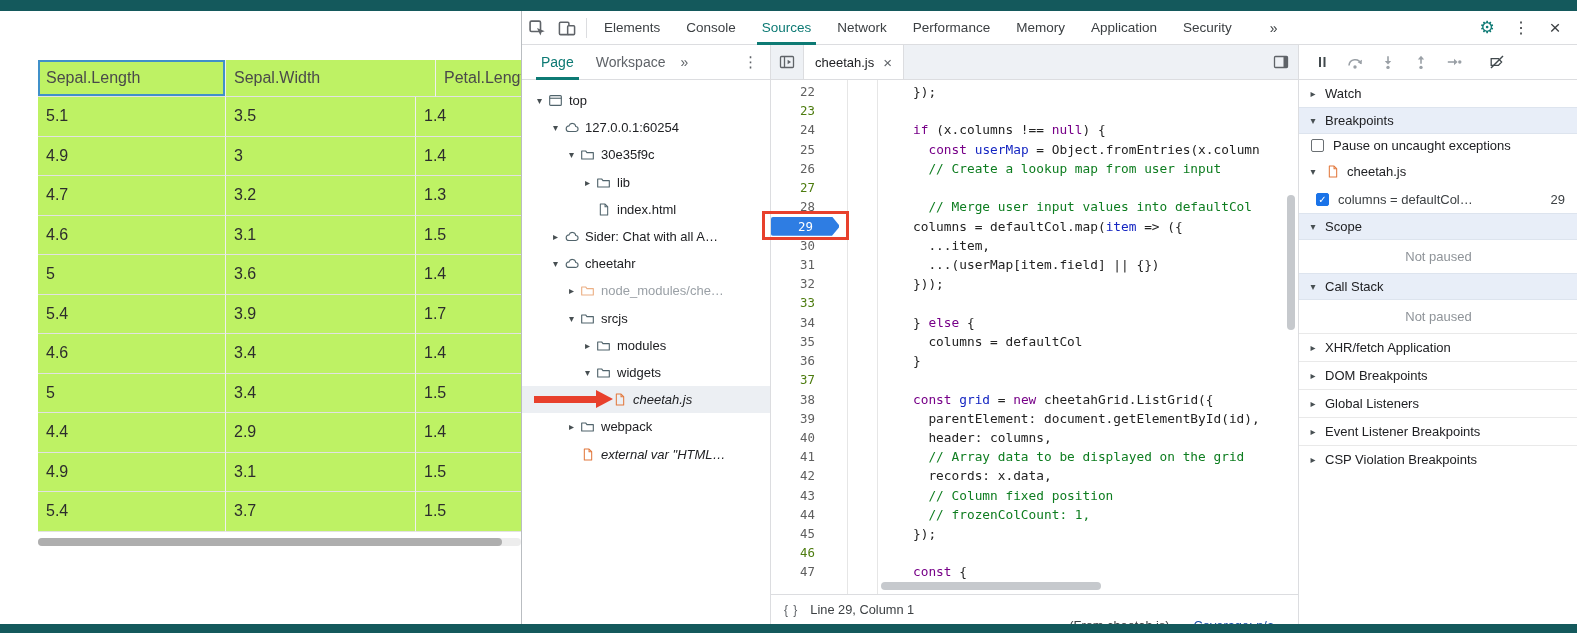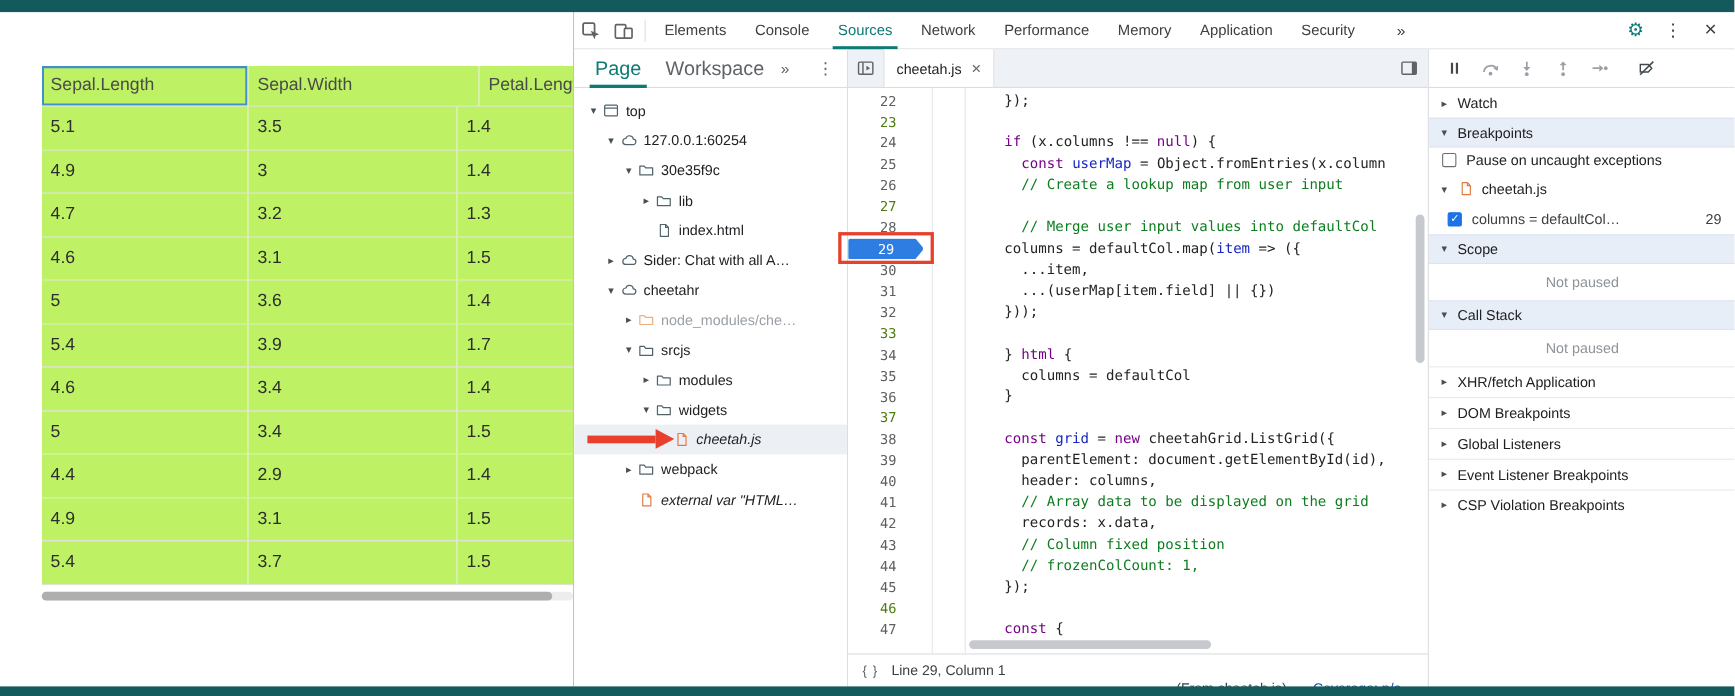--- a/index.html
+++ b/index.html
@@ -30,21 +30,21 @@
   .dt-tab{padding:0 13px;height:34px;display:flex;align-items:center;font-size:13.5px;color:#3c4043;position:relative;white-space:nowrap;}
   .dt-tab.active{color:var(--teal,#0d7a74);}
   .dt-tab.active::after{content:"";position:absolute;left:8px;right:8px;bottom:0;height:3px;background:var(--teal,#0d7a74);}
   .tb-more{margin-left:16px;color:#3c4043;font-size:14px;width:26px;text-align:center;}
   .tb-right{margin-left:auto;display:flex;align-items:center;padding-right:8px;gap:4px;}
   .gear{color:var(--teal,#0d7a74);font-size:17px;}
   .dots{font-size:16px;color:#3c4043;}
   .closex{font-size:19px;color:#3c4043;}
 
   .nav-tabs{position:absolute;left:0;top:34px;width:249px;height:35px;border-bottom:1px solid #dcdde0;border-right:1px solid #dcdde0;display:flex;align-items:center;padding-left:8px;background:#fff;}
-  .nav-tab{padding:0 11px;height:35px;display:flex;align-items:center;color:#5f6368;position:relative;font-size:18px;}
+  .nav-tab{padding:0 11px;height:35px;display:flex;align-items:center;color:#5f6368;position:relative;font-size:14px;}
   .nav-tab.active{color:var(--teal,#0d7a74);}
   .nav-tab.active::after{content:"";position:absolute;left:6px;right:6px;bottom:0;height:3px;background:var(--teal,#0d7a74);}
   .nav-more{color:#5f6368;margin-left:4px;font-size:14px;}
   .nav-menu{margin-left:auto;margin-right:12px;color:#5f6368;font-size:15px;}
 
   .tabstrip{position:absolute;left:249px;top:34px;width:527px;height:35px;background:#eef1f5;border-bottom:1px solid #dcdde0;display:flex;align-items:center;}
   .strip-icon{width:32px;display:flex;justify-content:center;color:#5f6368;flex:0 0 auto;}
   .file-tab{height:34px;background:#fff;border-left:1px solid #dcdde0;border-right:1px solid #dcdde0;display:flex;align-items:center;padding:0 11px;gap:9px;font-size:13px;color:#202124;}
   .file-tab .x{color:#5f6368;font-size:15px;}
   .strip-right{margin-left:auto;width:34px;display:flex;justify-content:center;color:#5f6368;}
@@ -475,21 +475,21 @@
             <div class="cl"><span class="tk-k">if</span><span class="tk-p"> (x.columns !== </span><span class="tk-k">null</span><span class="tk-p">) {</span></div>
             <div class="cl"><span class="tk-p">  </span><span class="tk-k">const</span><span class="tk-p"> </span><span class="tk-d">userMap</span><span class="tk-p"> = Object.fromEntries(x.column</span></div>
             <div class="cl"><span class="tk-c">  // Create a lookup map from user input</span></div>
             <div class="cl"></div>
             <div class="cl"><span class="tk-c">  // Merge user input values into defaultCol</span></div>
             <div class="cl"><span class="tk-p">columns = defaultCol.map(</span><span class="tk-d">item</span><span class="tk-p"> =&gt; ({</span></div>
             <div class="cl"><span class="tk-p">  ...item,</span></div>
             <div class="cl"><span class="tk-p">  ...(userMap[item.field] || {})</span></div>
             <div class="cl"><span class="tk-p">}));</span></div>
             <div class="cl"></div>
-            <div class="cl"><span class="tk-p">} </span><span class="tk-k">html</span><span class="tk-p"> {</span></div>
+            <div class="cl"><span class="tk-p">} </span><span class="tk-k">else</span><span class="tk-p"> {</span></div>
             <div class="cl"><span class="tk-p">  columns = defaultCol</span></div>
             <div class="cl"><span class="tk-p">}</span></div>
             <div class="cl"></div>
             <div class="cl"><span class="tk-k">const</span><span class="tk-p"> </span><span class="tk-d">grid</span><span class="tk-p"> = </span><span class="tk-k">new</span><span class="tk-p"> cheetahGrid.ListGrid({</span></div>
             <div class="cl"><span class="tk-p">  parentElement: document.getElementById(id),</span></div>
             <div class="cl"><span class="tk-p">  header: columns,</span></div>
             <div class="cl"><span class="tk-c">  // Array data to be displayed on the grid</span></div>
             <div class="cl"><span class="tk-p">  records: x.data,</span></div>
             <div class="cl"><span class="tk-c">  // Column fixed position</span></div>
             <div class="cl"><span class="tk-c">  // frozenColCount: 1,</span></div>

